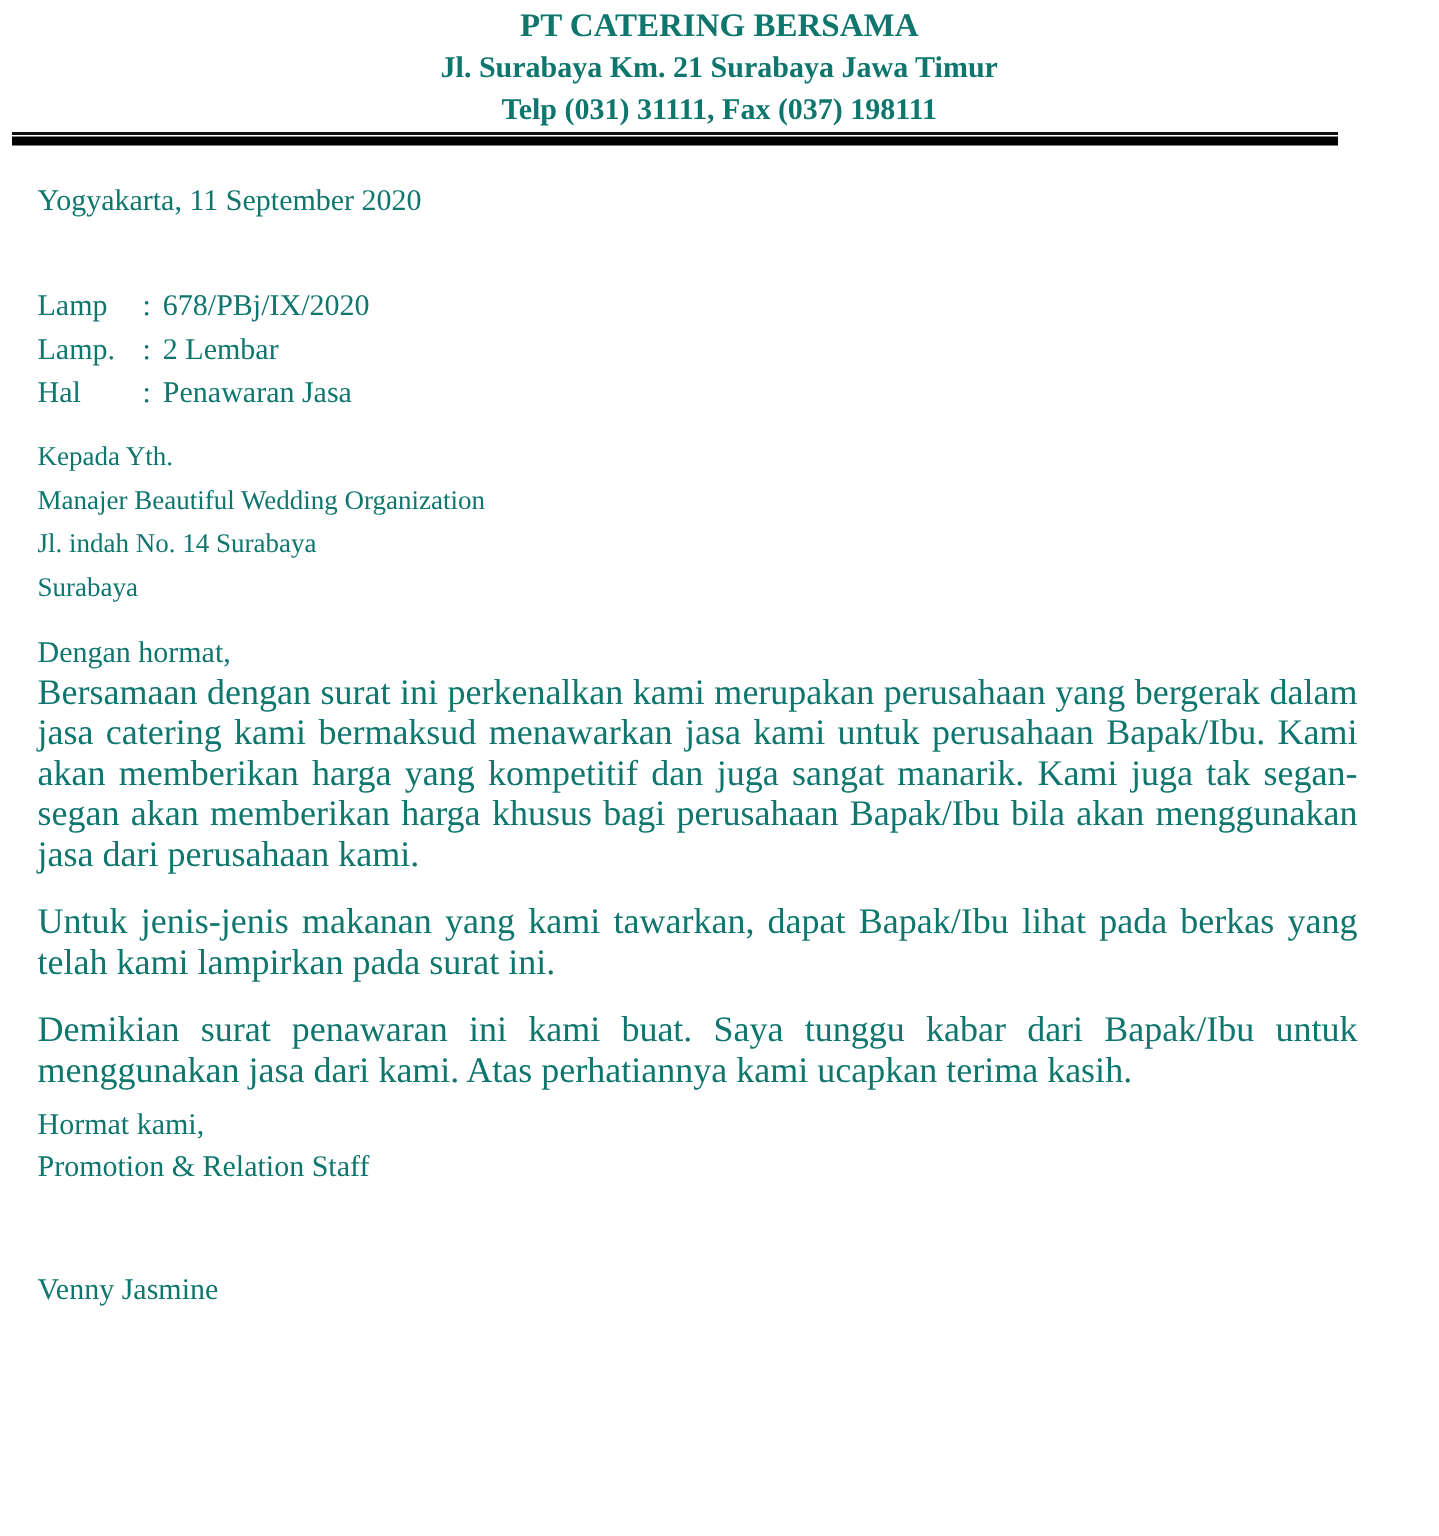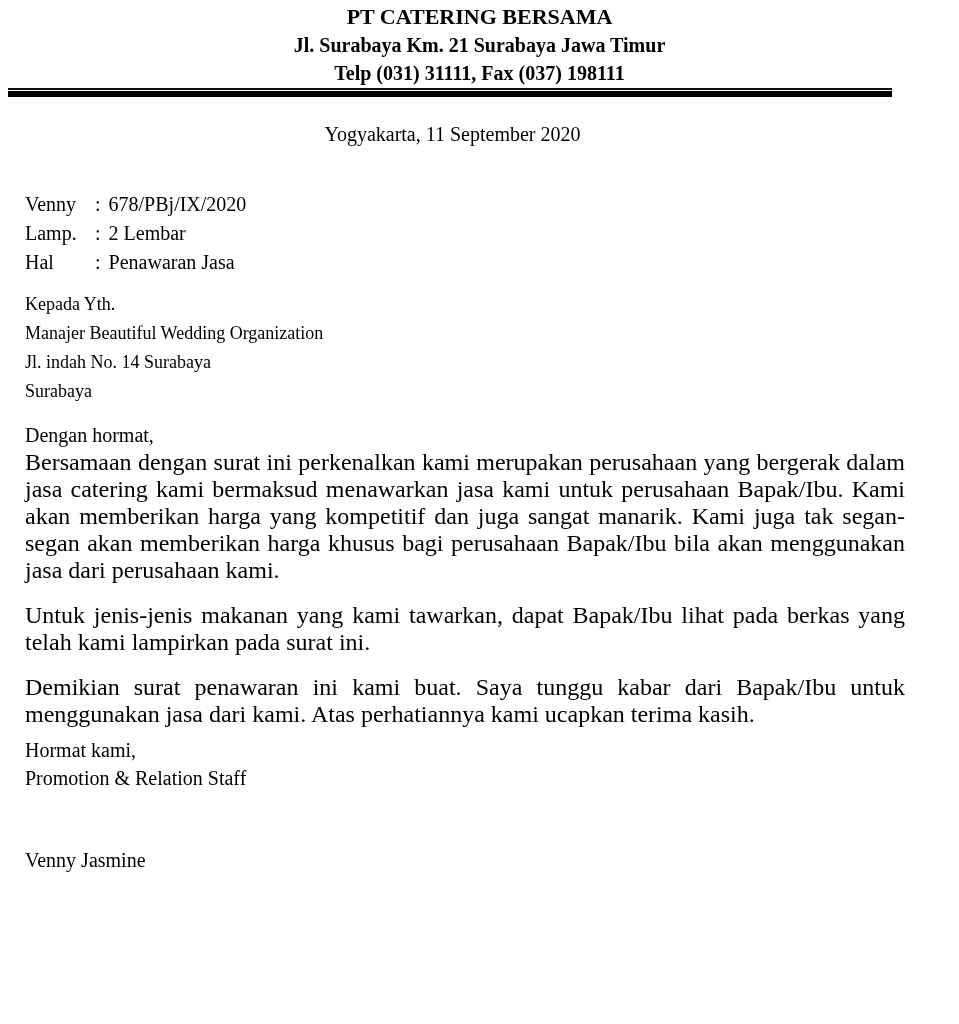--- a/index.html
+++ b/index.html
@@ -7,21 +7,21 @@
     padding: 0;
     background: #ffffff;
   }
   .page {
     position: relative;
     width: 959px;
     height: 1024px;
     background: #ffffff;
     overflow: hidden;
     font-family: "Liberation Serif", "DejaVu Serif", serif;
-    color: #000000;
+    color: #0f766e;
     box-sizing: border-box;
   }
   .content {
     padding: 0 54px 0 25px; 
   }
 
   
   .letterhead {
     text-align: center;
     padding-top: 3px;
@@ -47,21 +47,21 @@
   }
   .rule-thick {
     height: 6px;
     background: #000000;
     margin-top: 1px;
   }
 
   
   .dateline {
     margin-top: 24px;
-    text-align: center;
+    text-align: left;
     padding-right: 25px;
     font-size: 20px;
     line-height: 27px;
   }
 
   
   .meta {
     margin-top: 42px;
     font-size: 20px;
     line-height: 29px;
@@ -125,21 +125,21 @@
     <div class="rule-thin"></div>
     <div class="rule-thick"></div>
   </div>
 
   <div class="content">
 
     <div class="dateline">Yogyakarta, 11 September 2020</div>
 
     <div class="meta">
       <div class="meta-row">
-        <span class="meta-label">Venny</span><span class="meta-colon">:</span><span class="meta-value">678/PBj/IX/2020</span>
+        <span class="meta-label">Lamp</span><span class="meta-colon">:</span><span class="meta-value">678/PBj/IX/2020</span>
       </div>
       <div class="meta-row">
         <span class="meta-label">Lamp.</span><span class="meta-colon">:</span><span class="meta-value">2 Lembar</span>
       </div>
       <div class="meta-row">
         <span class="meta-label">Hal</span><span class="meta-colon">:</span><span class="meta-value">Penawaran Jasa</span>
       </div>
     </div>
 
     <div class="recipient">

